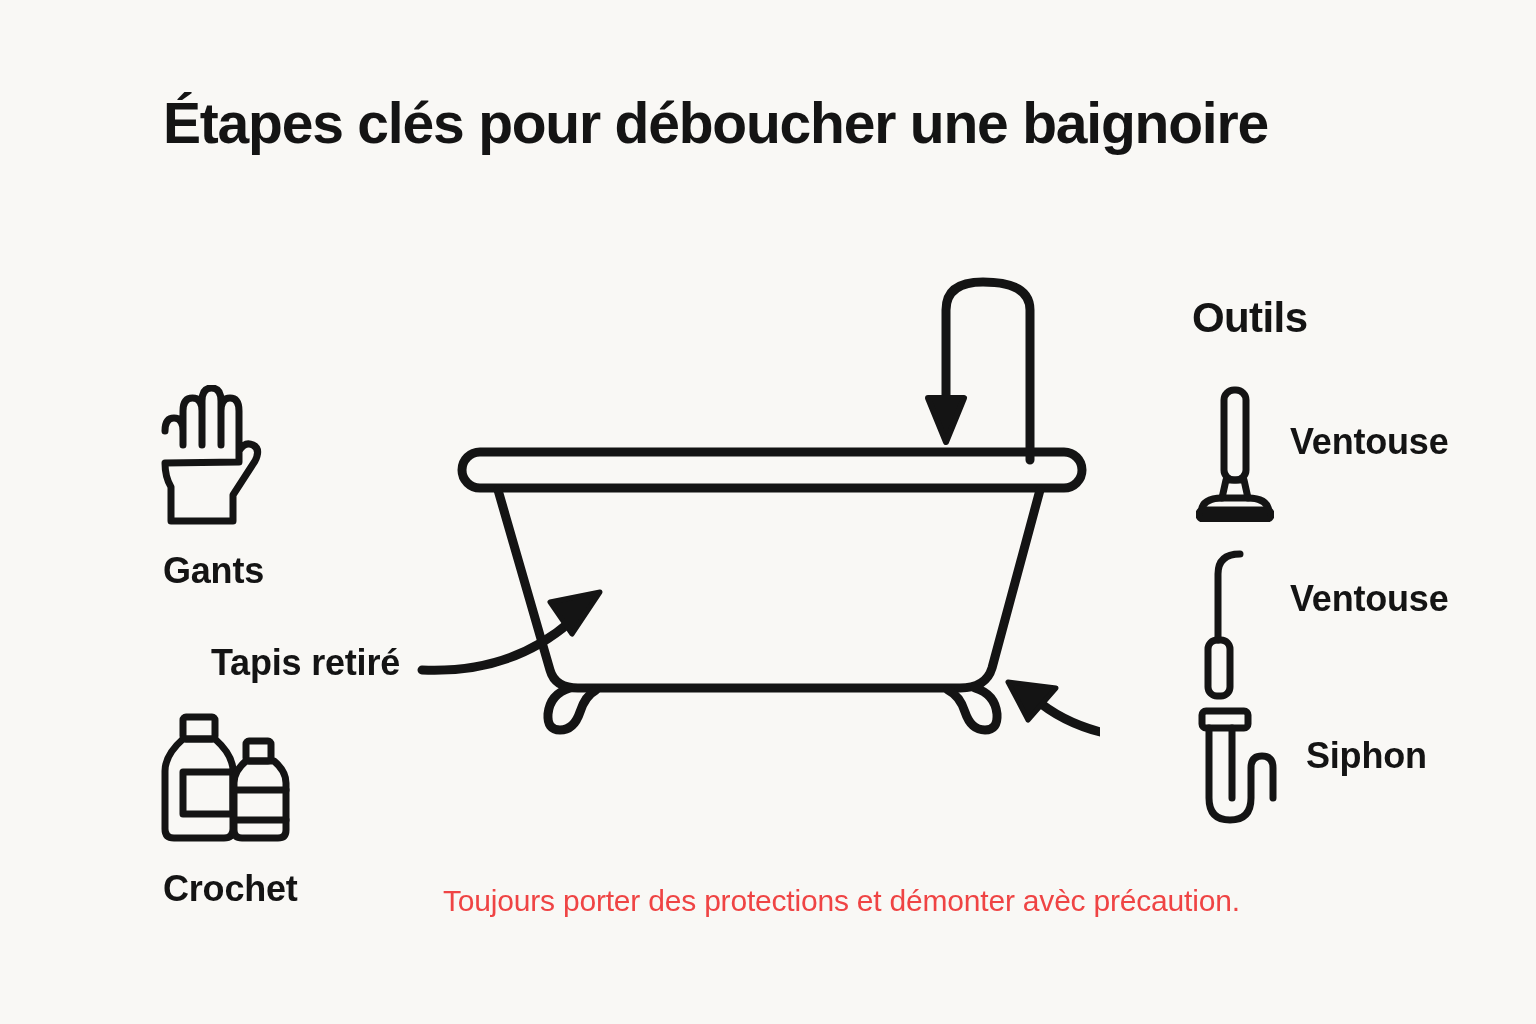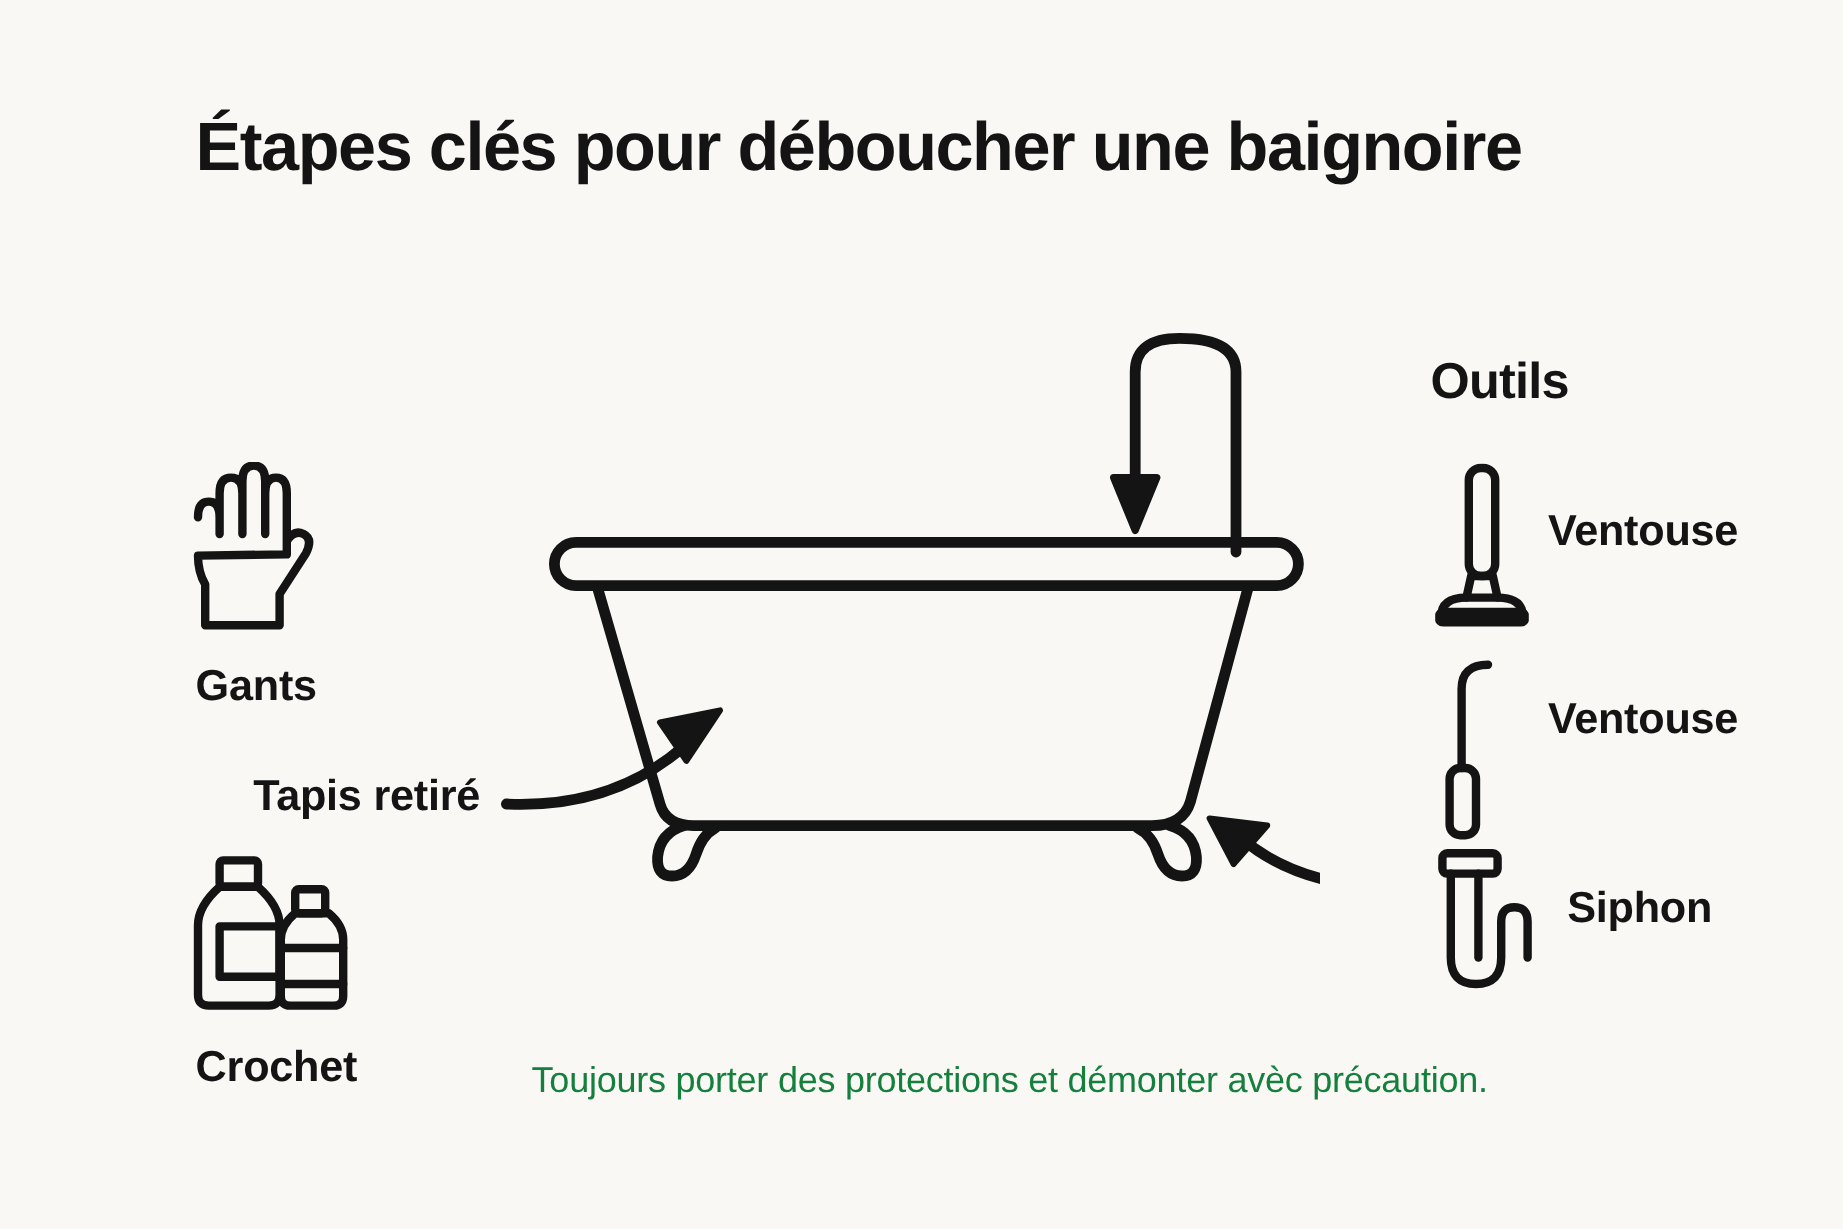--- a/index.html
+++ b/index.html
@@ -55,21 +55,21 @@
   #label-crochet { left: 1290px; top: 578px; }
   #label-siphon { left: 1306px; top: 735px; }
 
   #caption {
     left: 443px;
     top: 884px;
     font-size: 30px;
     font-weight: 400;
     letter-spacing: -0.2px;
     white-space: nowrap;
-    color: #15803d;
+    color: #ef4444;
   }
 
   .icon-svg { display: block; }
   #icon-gloves  { left: 155px; top: 385px; }
   #icon-bottles { left: 160px; top: 713px; }
   #icon-plunger { left: 1196px; top: 386px; }
   #icon-hook    { left: 1202px; top: 548px; }
   #icon-siphon  { left: 1196px; top: 706px; }
 </style>
 </head>

